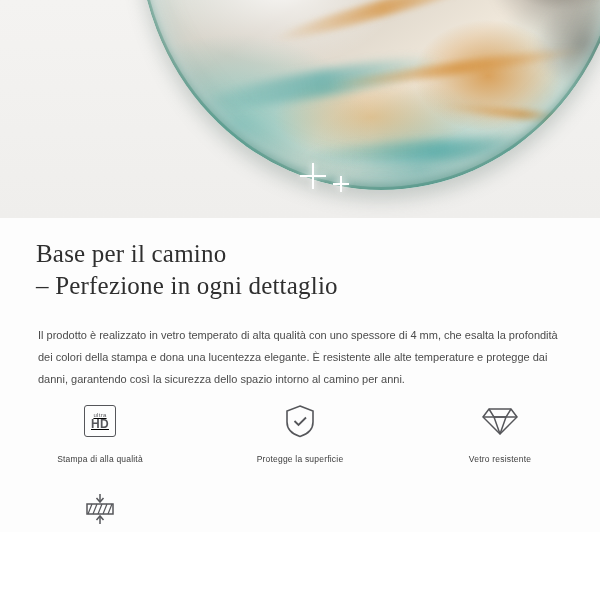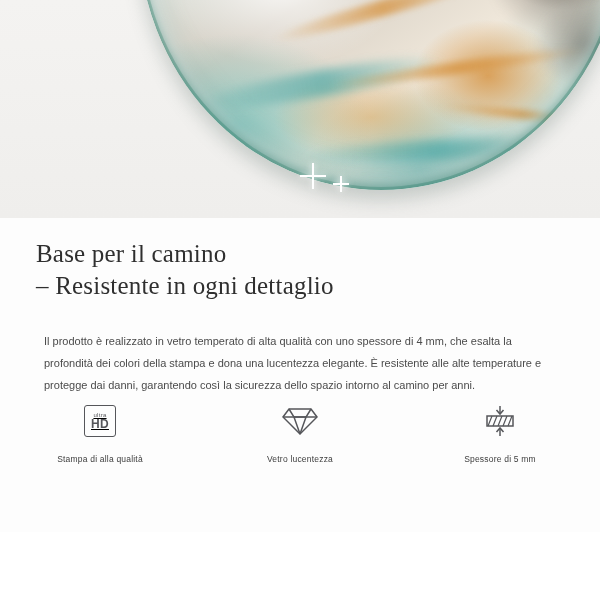--- a/index.html
+++ b/index.html
@@ -133,21 +133,21 @@
     font-weight: 400;
     font-size: 25px;
     line-height: 32px;
     color: #2f2f2f;
     letter-spacing: 0.2px;
   }
   .headline .line2 {
     display: block;
   }
   .body-copy {
-    margin: 10px;
+    margin: 4px;
     padding: 18px 34px 0 34px;
     font-size: 11px;
     line-height: 22px;
     color: #4b4b4b;
     text-align: left;
   }
 
   
   .features {
     position: absolute;
@@ -222,50 +222,59 @@
       <div class="plate-rim"></div>
       <div class="plate-edge"></div>
     </div>
     <div class="sparkle sp1"></div>
     <div class="sparkle sp2"></div>
   </div>
 
   <div class="content">
     <h1 class="headline">
       <span>Base per il camino</span>
-      <span class="line2">– Resistente in ogni dettaglio</span>
+      <span class="line2">– Perfezione in ogni dettaglio</span>
     </h1>
     <p class="body-copy">Il prodotto è realizzato in vetro temperato di alta qualità con uno spessore di 4 mm, che esalta la profondità dei colori della stampa e dona una lucentezza elegante. È resistente alle alte temperature e protegge dai danni, garantendo così la sicurezza dello spazio intorno al camino per anni.</p>
   </div>
 
   <div class="features">
 
 
     <div class="feature">
       <div class="feature-icon">
         <div class="hd-box">
           <span class="hd-small">ultra</span>
           <span class="hd-big">HD</span>
         </div>
       </div>
       <div class="feature-label">Stampa di alla qualità</div>
     </div>
 
+    <div class="feature">
+      <div class="feature-icon">
+        <svg width="34" height="38" viewBox="0 0 34 38" fill="none" stroke="#55565a" stroke-width="1.6">
+          <path d="M17 4 L30 9 v11 c0 8 -6.5 12.5 -13 14.5 C10.5 32.5 4 28 4 20 V9 z"></path>
+          <path d="M11.5 19 l4 4 l7.5 -7.5" stroke-width="1.8"></path>
+        </svg>
+      </div>
+      <div class="feature-label">Protegge la superficie</div>
+    </div>
 
     <div class="feature">
       <div class="feature-icon">
         <svg width="38" height="32" viewBox="0 0 38 32" fill="none" stroke="#55565a" stroke-width="1.5">
           <path d="M8 4 H30 L36 12 L19 29 L2 12 z"></path>
           <path d="M2 12 H36"></path>
           <path d="M8 4 L13 12 L19 29"></path>
           <path d="M30 4 L25 12 L19 29"></path>
           <path d="M13 12 H25"></path>
         </svg>
       </div>
-      <div class="feature-label">Vetro lucentezza</div>
+      <div class="feature-label">Vetro resistente</div>
     </div>
 
 
     <div class="feature">
       <div class="feature-icon">
         <svg width="36" height="34" viewBox="0 0 36 34" fill="none" stroke="#55565a" stroke-width="1.5">
           <line x1="18" y1="2" x2="18" y2="9"></line>
           <path d="M14.5 6 L18 10 L21.5 6" fill="none"></path>
           <line x1="18" y1="32" x2="18" y2="25"></line>
           <path d="M14.5 28 L18 24 L21.5 28" fill="none"></path>

